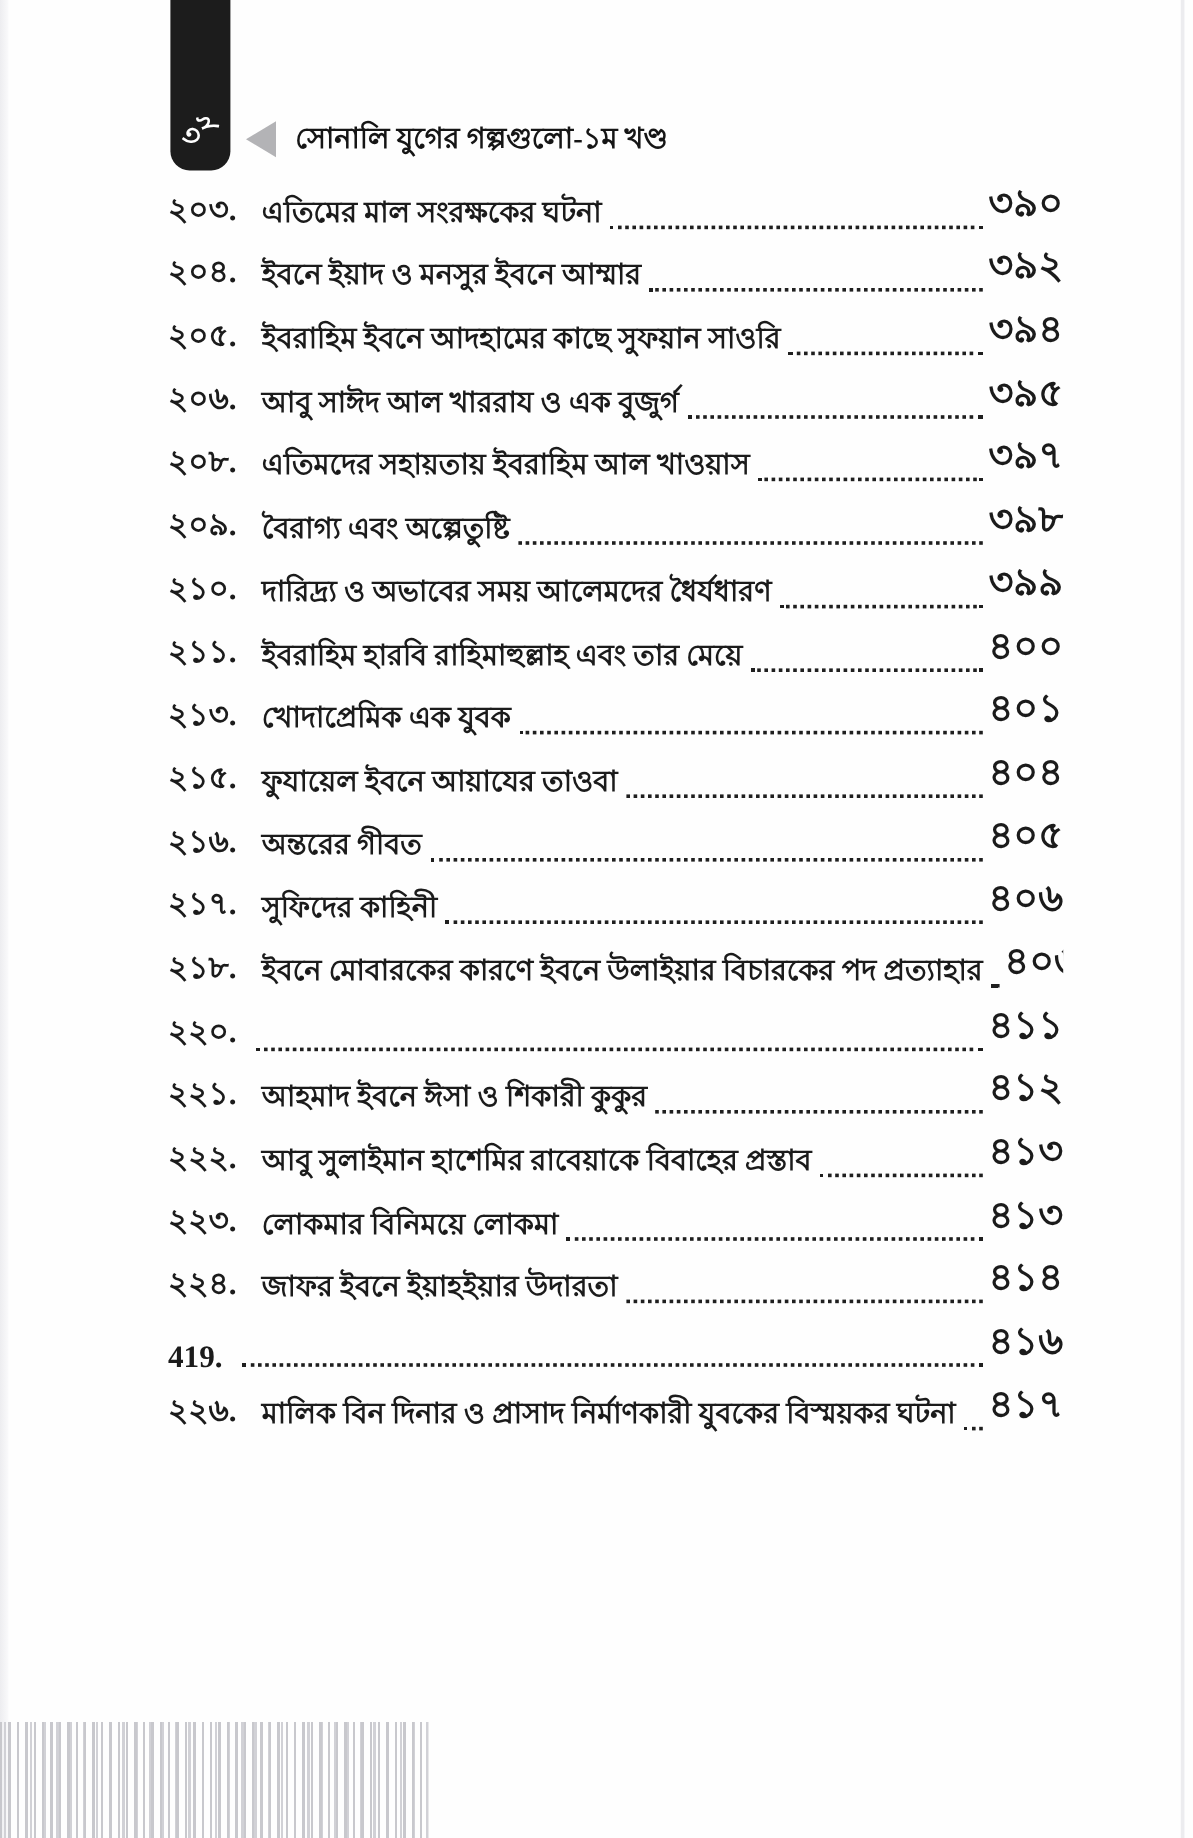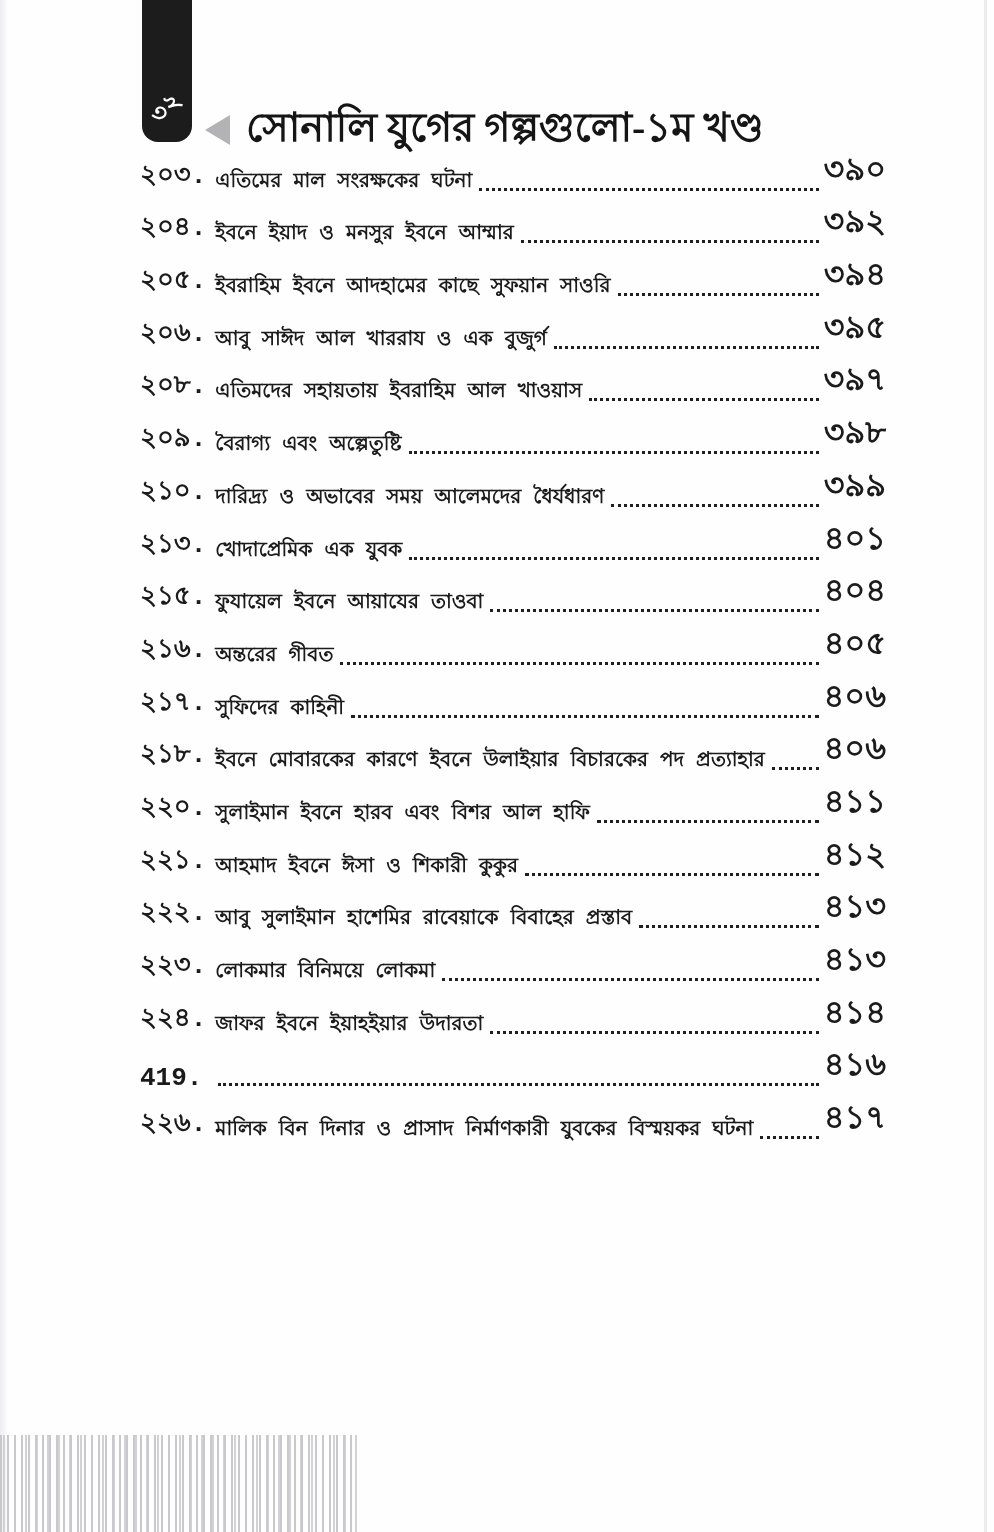--- a/index.html
+++ b/index.html
@@ -43,41 +43,40 @@
     display: flex; align-items: center;
   }
   .tri-left {
     width: 0; height: 0;
     border-top: 15px solid transparent;
     border-bottom: 15px solid transparent;
     border-right: 25px solid #b3b3b6;
     margin-right: 16px;
   }
   .header-title {
-    font-size: 40px; font-weight: 700; color: #151515;
+    font-size: 24px; font-weight: 700; color: #151515;
     white-space: nowrap;
   }
   
   .toc {
     position: absolute; left: 140px; top: 152px; width: 746px;
   }
   .toc-row {
     display: flex; align-items: flex-end;
     height: 52.7px;
     box-sizing: border-box;
     padding-bottom: 7px;
     overflow: hidden;
-    font-family: Liberation Mono, monospace;
   }
   .toc-row .entry-no {
     font-size: 26px; font-weight: 700; white-space: nowrap;
     margin-right: 9px;
   }
   .toc-row .entry-title {
-    font-size: 20px; font-weight: 700; white-space: nowrap;
+    font-size: 24px; font-weight: 700; white-space: nowrap; margin-left: 12px;
   }
   .toc-row .dots {
     flex: 1 1 0; min-width: 6px;
     border-bottom: 3px dotted #1f1f1f;
     margin: 0 5px 7px 7px;
   }
   .toc-row .entry-page {
     font-size: 32px; font-weight: 700; white-space: nowrap;
   }
   
@@ -150,20 +149,26 @@
       <span class="entry-page">৩৯৮</span>
     </div>
 
     <div class="toc-row">
       <span class="entry-no">২১০.</span>
       <span class="entry-title">দারিদ্র্য ও অভাবের সময় আলেমদের ধৈর্যধারণ</span>
       <span class="dots"></span>
       <span class="entry-page">৩৯৯</span>
     </div>
 
+    <div class="toc-row">
+      <span class="entry-no">২১১.</span>
+      <span class="entry-title">ইবরাহিম হারবি রাহিমাহুল্লাহ এবং তার মেয়ে</span>
+      <span class="dots"></span>
+      <span class="entry-page">৪০০</span>
+    </div>
 
     <div class="toc-row">
       <span class="entry-no">২১৩.</span>
       <span class="entry-title">খোদাপ্রেমিক এক যুবক</span>
       <span class="dots"></span>
       <span class="entry-page">৪০১</span>
     </div>
 
 
     <div class="toc-row">
@@ -190,21 +195,20 @@
     <div class="toc-row">
       <span class="entry-no">২১৮.</span>
       <span class="entry-title">ইবনে মোবারকের কারণে ইবনে উলাইয়ার বিচারকের পদ প্রত্যাহার</span>
       <span class="dots"></span>
       <span class="entry-page">৪০৬</span>
     </div>
 
 
     <div class="toc-row">
       <span class="entry-no">২২০.</span>
-      <span class="entry-title">সুলাইমান ইবনে হারব এবং বিশর আল হাফি</span>
       <span class="dots"></span>
       <span class="entry-page">৪১১</span>
     </div>
 
     <div class="toc-row">
       <span class="entry-no">২২১.</span>
       <span class="entry-title">আহমাদ ইবনে ঈসা ও শিকারী কুকুর</span>
       <span class="dots"></span>
       <span class="entry-page">৪১২</span>
     </div>

